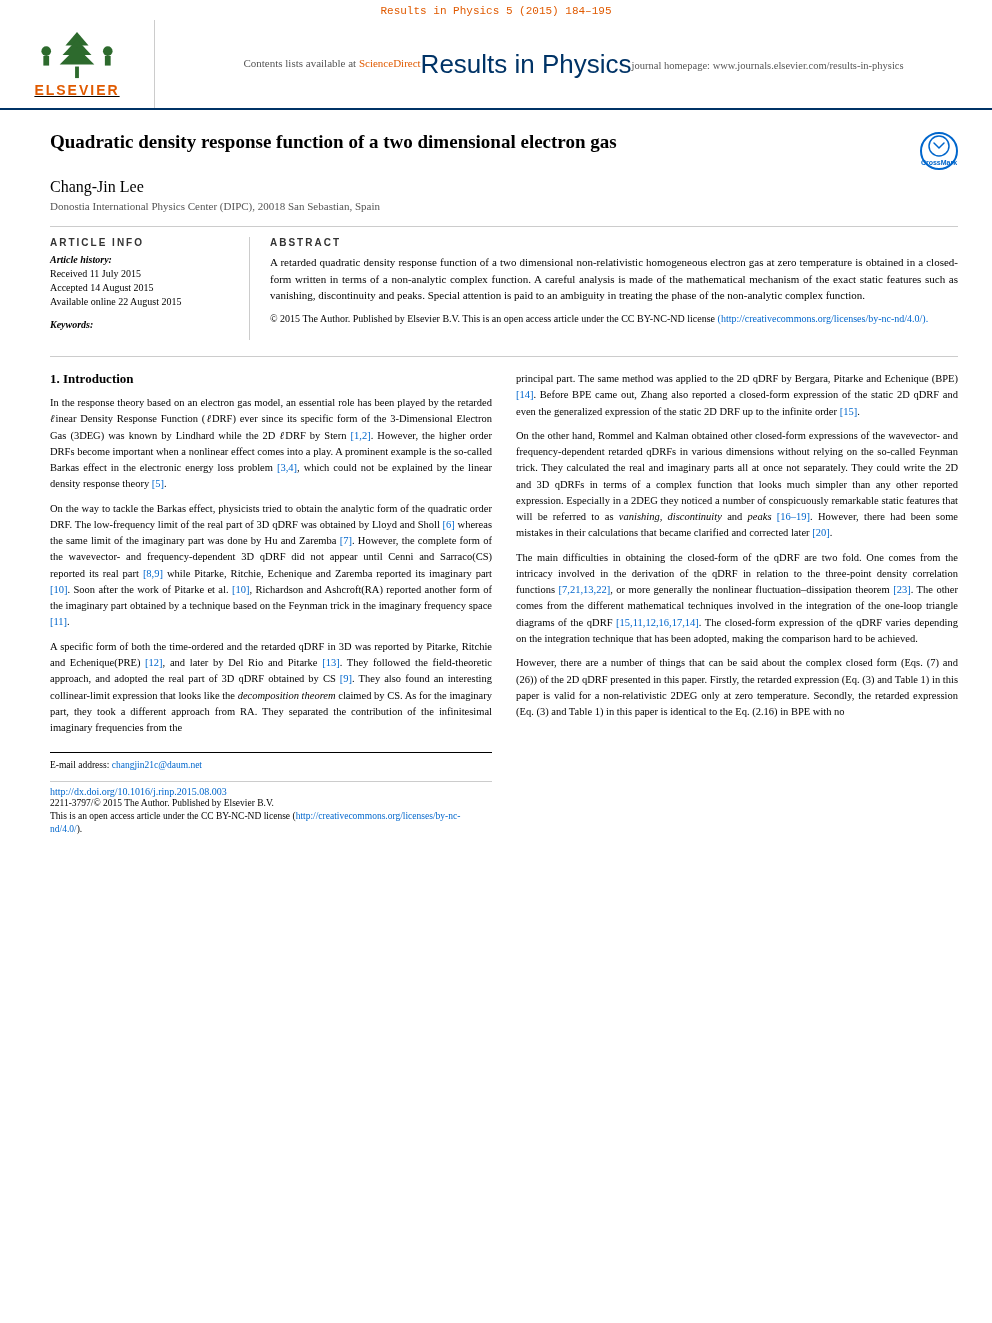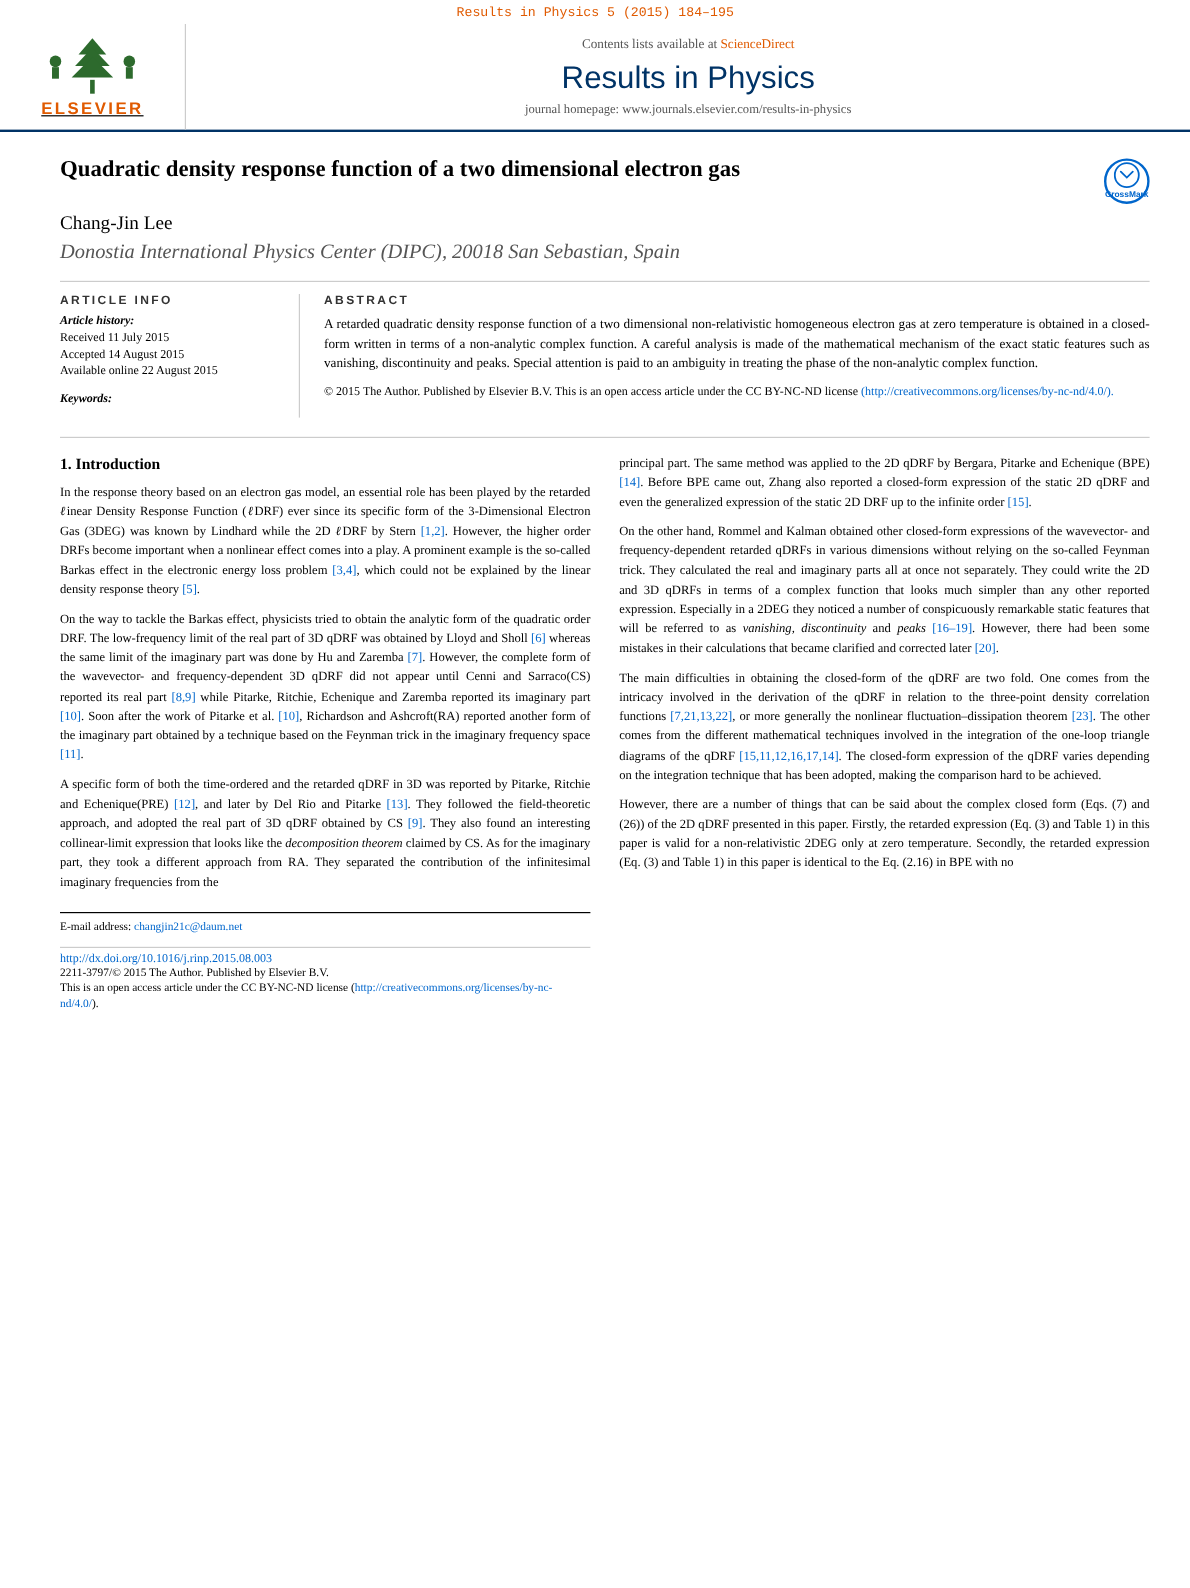--- a/index.html
+++ b/index.html
@@ -35,21 +35,21 @@
     }
 
     .elsevier-tree {
       width: 100px;
       height: 50px;
     }
 
     .journal-header-center {
       flex: 1;
       display: flex;
-      flex-direction: column;
+      flex-direction: row;
       align-items: center;
       justify-content: center;
       padding: 8px 20px;
     }
 
     .sciencedirect-line {
       font-size: 11px;
       color: #555;
       margin-bottom: 2px;
     }
@@ -151,23 +151,22 @@
     }
 
     .author-name {
       font-size: 16px;
       color: #000;
       margin-bottom: 4px;
       font-style: normal;
     }
 
     .affiliation {
-      font-size: 17px;
+      font-size: 11px;
       color: #555;
-      font-style: italic;
       margin-bottom: 14px;
     }
 
     .article-info-abstract {
       display: flex;
       gap: 20px;
       margin-bottom: 16px;
       border-top: 1px solid #ccc;
       padding-top: 10px;
     }

